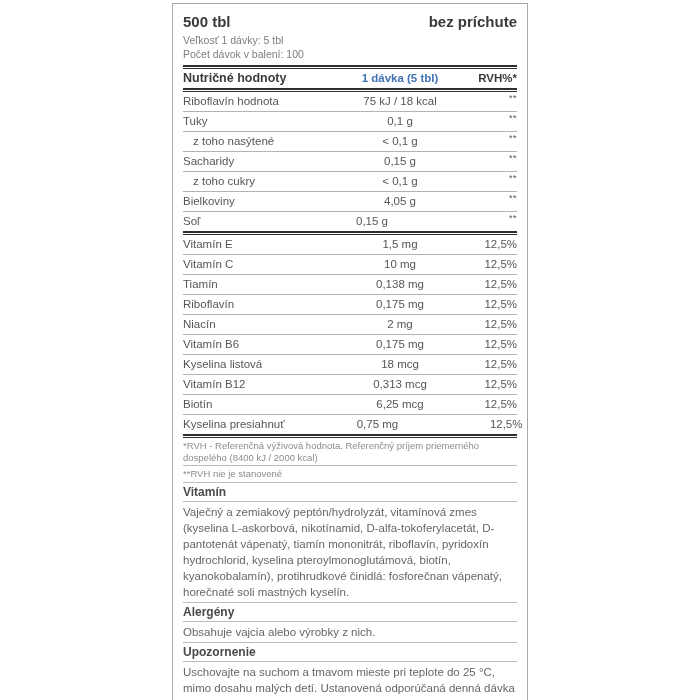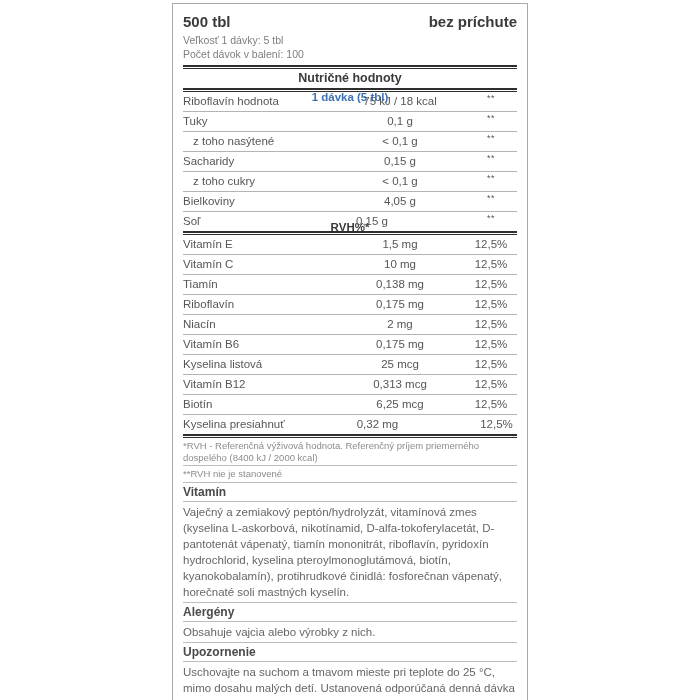--- a/index.html
+++ b/index.html
@@ -54,28 +54,27 @@
     line-height: 19px;
     height: 19px;
     border-bottom: 1px solid #b3b3b3;
     font-size: 11.5px;
     color: #565656;
   }
   .rows-group .t-row:last-child { border-bottom: none; gap: 28px; }
   .t-head {
     border-bottom: none;
     color: #3a3a3a;
-    flex-direction: column;
   }
   .t-head .c-label { font-size: 12.5px; }
   .bold { font-weight: bold; }
   .c-label { flex: 1 1 auto; text-align: left; white-space: nowrap; }
   .c-label.indent { padding-left: 10px; }
   .c-value { flex: 0 0 130px; text-align: center; white-space: nowrap; }
-  .c-rvh { flex: 0 0 52px; text-align: center; white-space: nowrap; }
+  .c-rvh { flex: 0 0 52px; text-align: right; white-space: nowrap; }
   .blue { color: #3f72b5; }
   .sup-marks {
     font-size: 9px;
     vertical-align: top;
     position: relative;
     top: -3px;
     letter-spacing: 0.5px;
   }
   .fn-row {
     font-size: 9.5px;
@@ -192,36 +191,36 @@
         <span class="c-value">2 mg</span>
         <span class="c-rvh">12,5%</span>
       </div>
       <div class="t-row">
         <span class="c-label">Vitamín B6</span>
         <span class="c-value">0,175 mg</span>
         <span class="c-rvh">12,5%</span>
       </div>
       <div class="t-row">
         <span class="c-label">Kyselina listová</span>
-        <span class="c-value">25 mcg</span>
+        <span class="c-value">18 mcg</span>
         <span class="c-rvh">12,5%</span>
       </div>
       <div class="t-row">
         <span class="c-label">Vitamín B12</span>
         <span class="c-value">0,313 mcg</span>
         <span class="c-rvh">12,5%</span>
       </div>
       <div class="t-row">
         <span class="c-label">Biotín</span>
         <span class="c-value">6,25 mcg</span>
         <span class="c-rvh">12,5%</span>
       </div>
       <div class="t-row">
         <span class="c-label">Kyselina presiahnuť</span>
-        <span class="c-value">0,32 mg</span>
+        <span class="c-value">0,75 mg</span>
         <span class="c-rvh">12,5%</span>
       </div>
     </div>
 
   <div class="sep-double"></div>
 
   <div id="footnote-rows">
       <div class="fn-row">*RVH - Referenčná výživová hodnota. Referenčný príjem priemerného dospelého (8400 kJ / 2000 kcal)</div>
       <div class="fn-row">**RVH nie je stanovené</div>
     </div>

